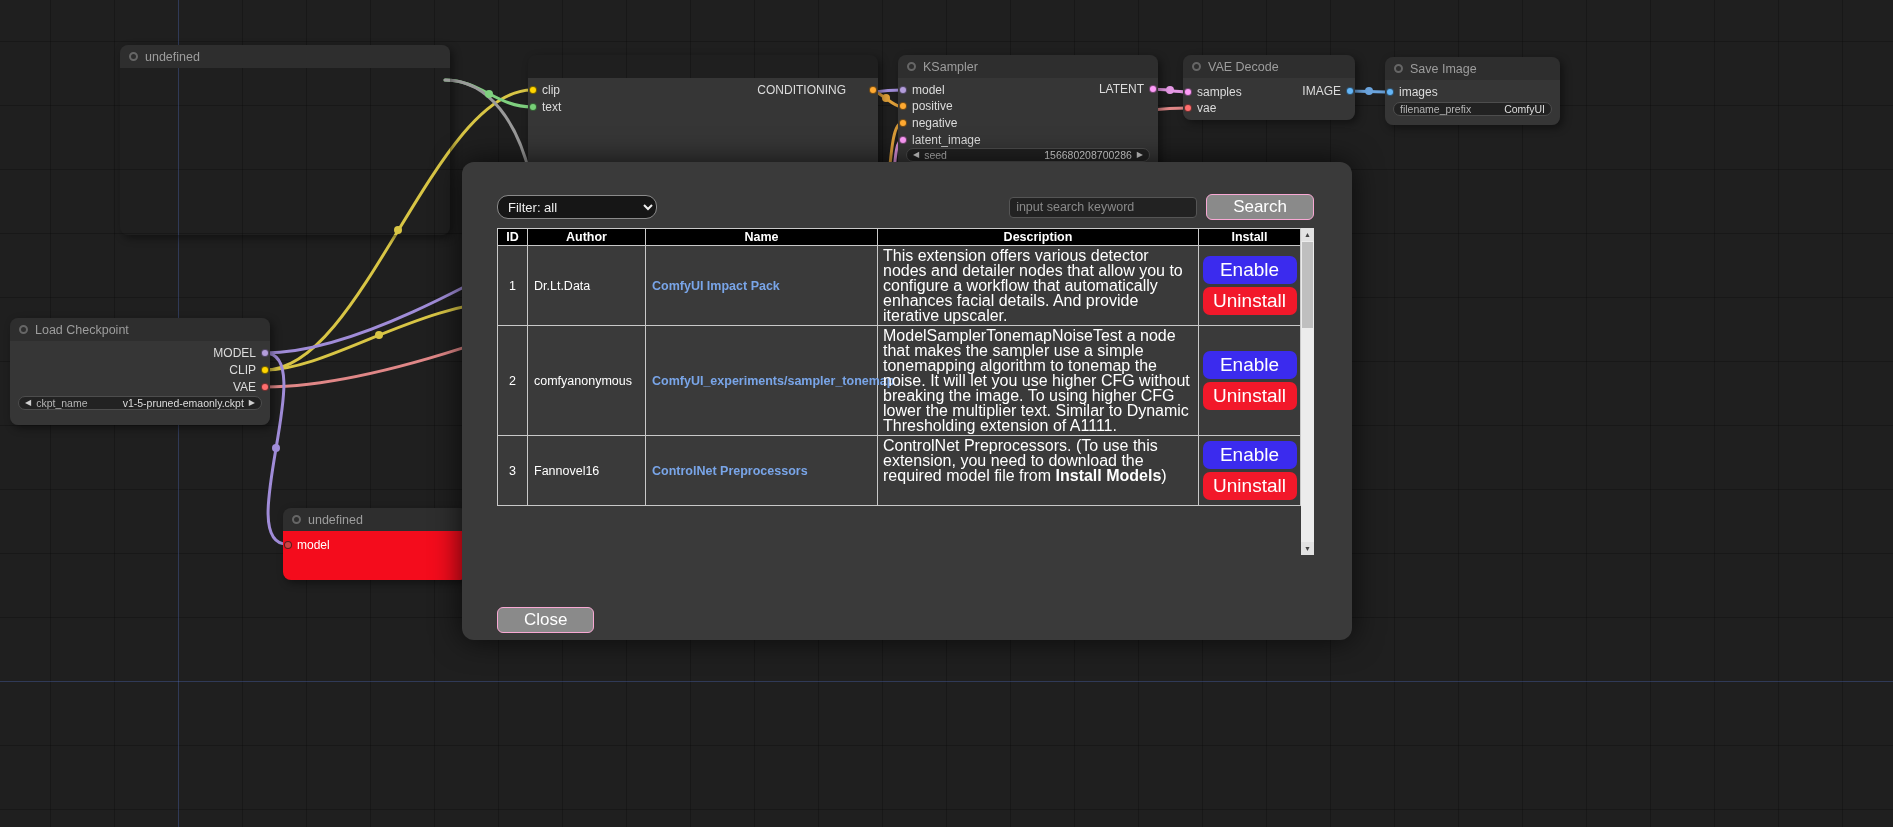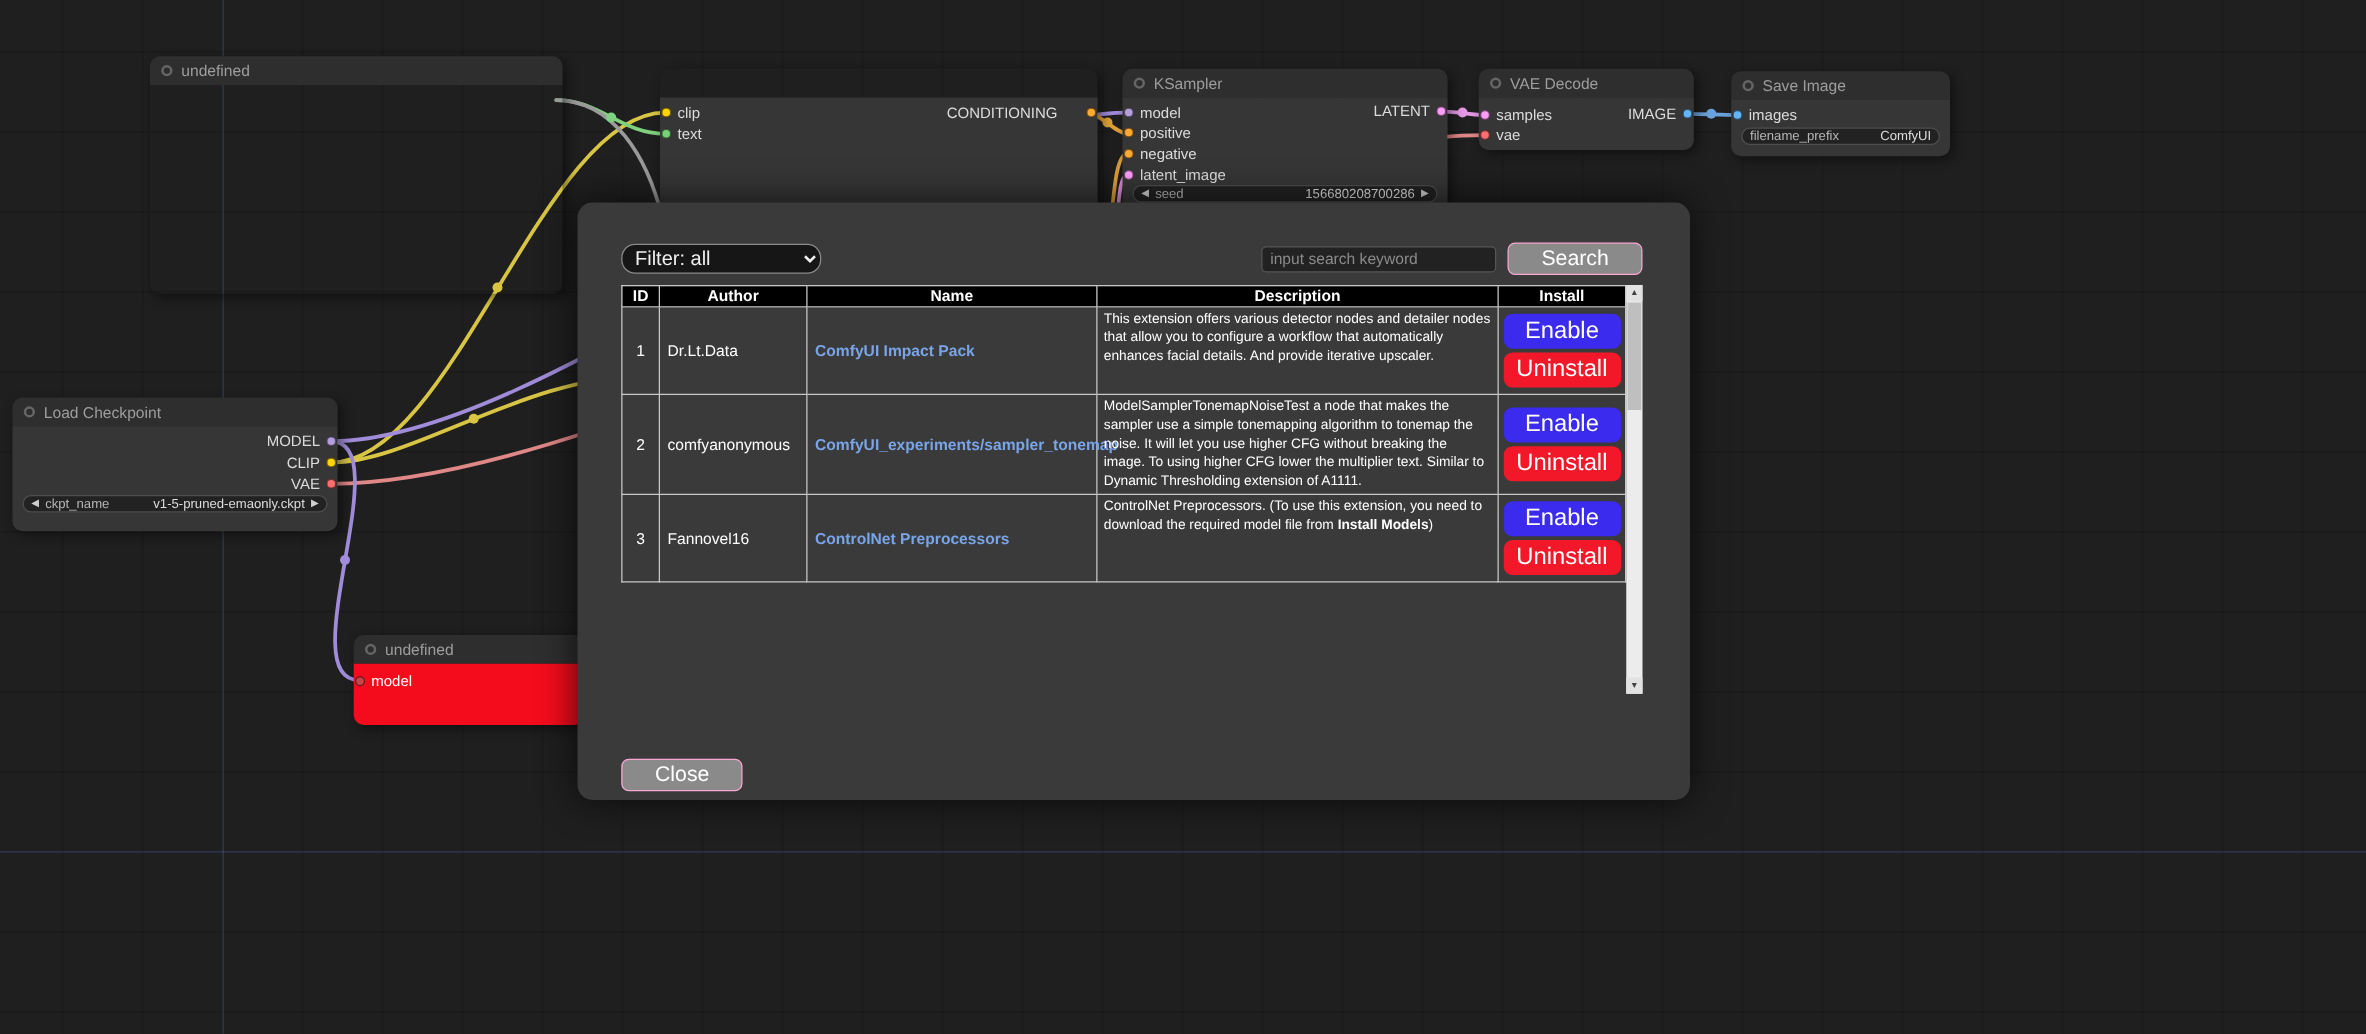--- a/index.html
+++ b/index.html
@@ -33,34 +33,34 @@
   .widget { position:absolute; left:8px; right:8px; height:14px; background:#222; border:1px solid #4d4d4d;
             border-radius:7px; display:flex; align-items:center; gap:5px; padding:0 6px; font-size:10.5px; color:#b5b5b5; }
   .widget .wval { margin-left:auto; color:#ddd; white-space:nowrap; }
   .warr { font-size:8px; color:#cfcfcf; line-height:1; flex:0 0 auto; }
 
   
   .dialog { position:absolute; left:462px; top:162px; width:890px; height:478px; background:#3a3a3a; z-index:10;
             border-radius:12px; box-shadow:0 0 30px rgba(0,0,0,.7); padding:32px 38px 7px 35px; color:#fff; }
   .ctrls { display:flex; align-items:center; justify-content:space-between; height:26px; }
   .filter-select { width:160px; height:24px; background:#161616; color:#efefef; border:1px solid #8a8a8a;
-                   border-radius:11px; font-size:16px; padding:0 6px; font-family:"Liberation Sans", sans-serif; }
+                   border-radius:11px; font-size:13px; padding:0 6px; font-family:"Liberation Sans", sans-serif; }
   .searchwrap { display:flex; align-items:center; gap:9px; }
   .search-input { width:188px; height:21px; background:#222; border:1px solid #555; color:#ddd; font-size:12.5px;
                   padding:0 6px; border-radius:4px; font-family:"Liberation Sans", sans-serif; }
   .search-input::placeholder { color:#8a8a8a; }
   .gbtn { background:#8a8a8a; border:1px solid #f9a8d4; border-radius:6px; color:#fff; font-size:17px;
           padding:2px 26px; font-family:"Liberation Sans", sans-serif; cursor:pointer; }
 
   .tablewrap { position:relative; margin-top:8px; height:327px; }
   table { border-collapse:collapse; width:804px; table-layout:fixed; font-size:12.5px; color:#fff; }
   th { background:#000; border:1px solid #c8c8c8; font-weight:bold; padding:1px 4px; height:17px; font-size:12.5px; }
   td { border:1px solid #c8c8c8; padding:2px 6px; vertical-align:middle; }
   td.cid { text-align:center; }
-  td.cdesc { vertical-align:top; font-size:11px; line-height:15px; padding:2px 5px; }
+  td.cdesc { vertical-align:top; font-size:16px; line-height:15px; padding:2px 5px; }
   a.extlink { color:#79a5e8; font-weight:bold; text-decoration:none; font-size:12.5px; }
   td.cinstall { padding:2px 3px; }
   .ibtn { display:block; width:94px; margin:3px auto; border:none; border-radius:7px; color:#fff; font-size:19px;
           padding:3px 0; text-align:center; font-family:"Liberation Sans", sans-serif; cursor:pointer; }
   .ibtn.enable { background:#3b2bee; }
   .ibtn.uninstall { background:#f2182a; }
 
   .sbar { position:absolute; right:0; top:0; width:13px; height:327px; background:#ececec; }
   .sarr { position:absolute; left:0; width:13px; height:13px; font-size:7px; color:#444; text-align:center; line-height:13px; background:#e2e2e2; }
   .sarr.sup { top:0; } .sarr.sdown { bottom:0; }

